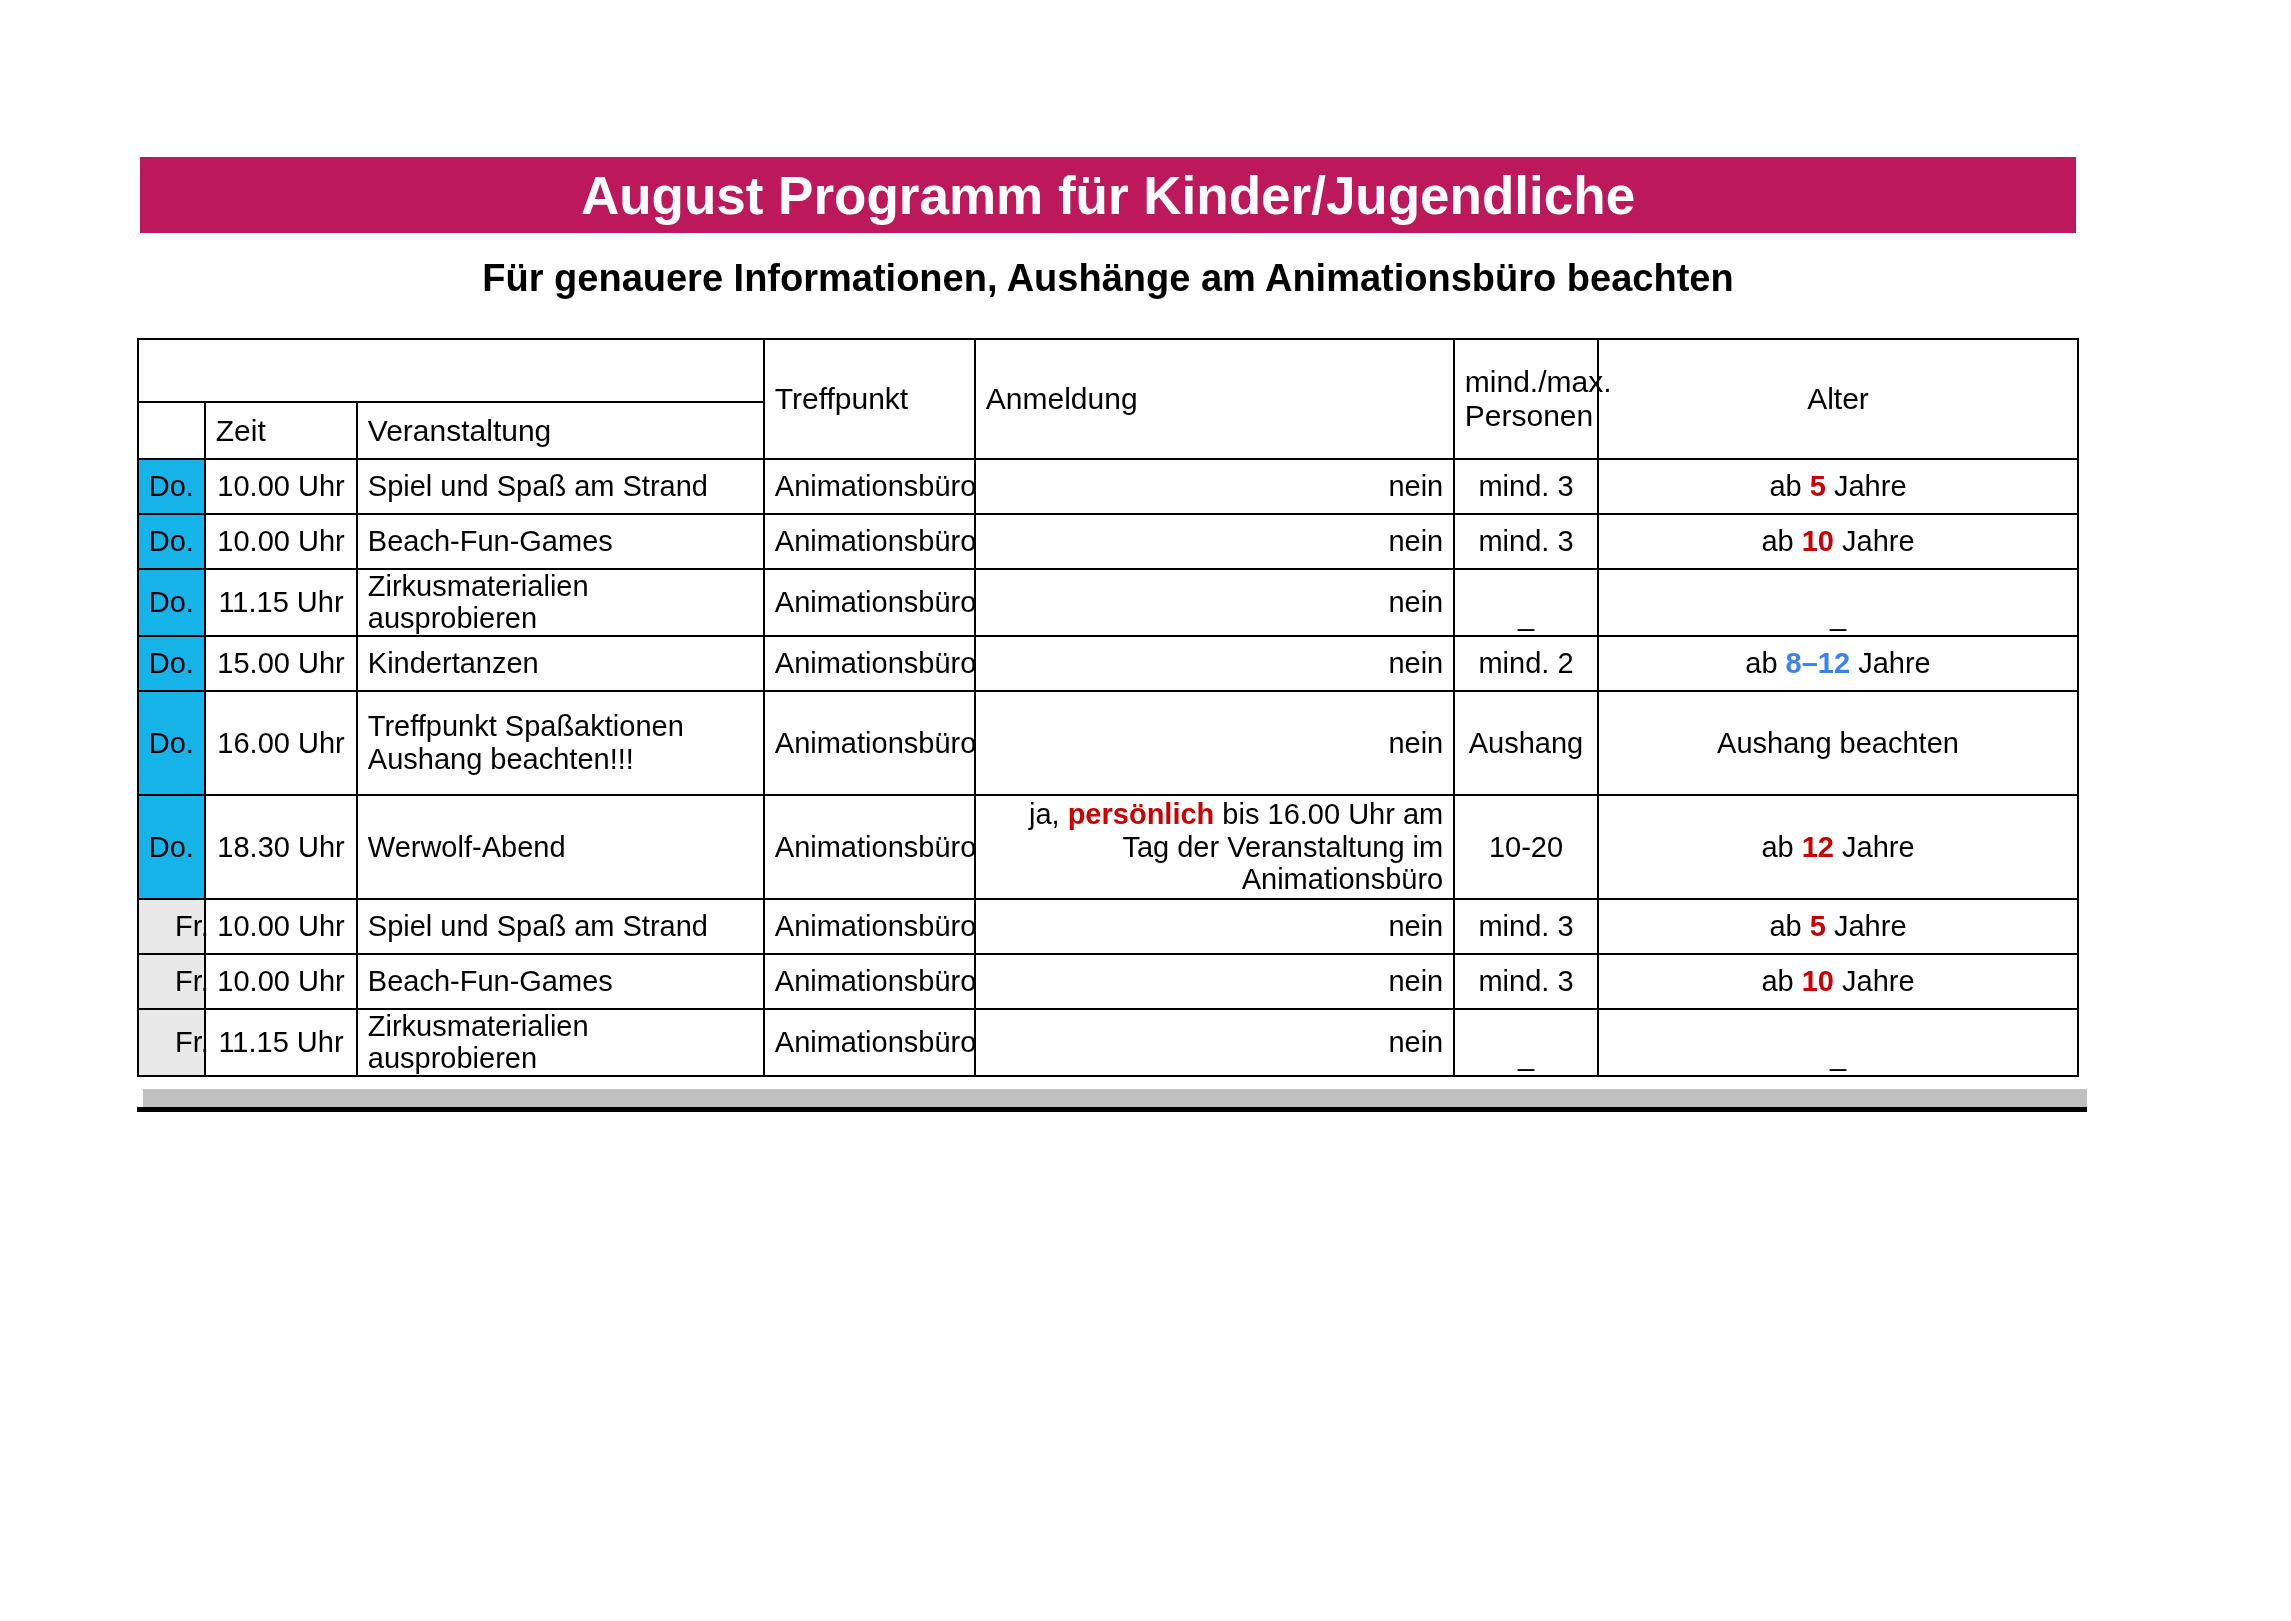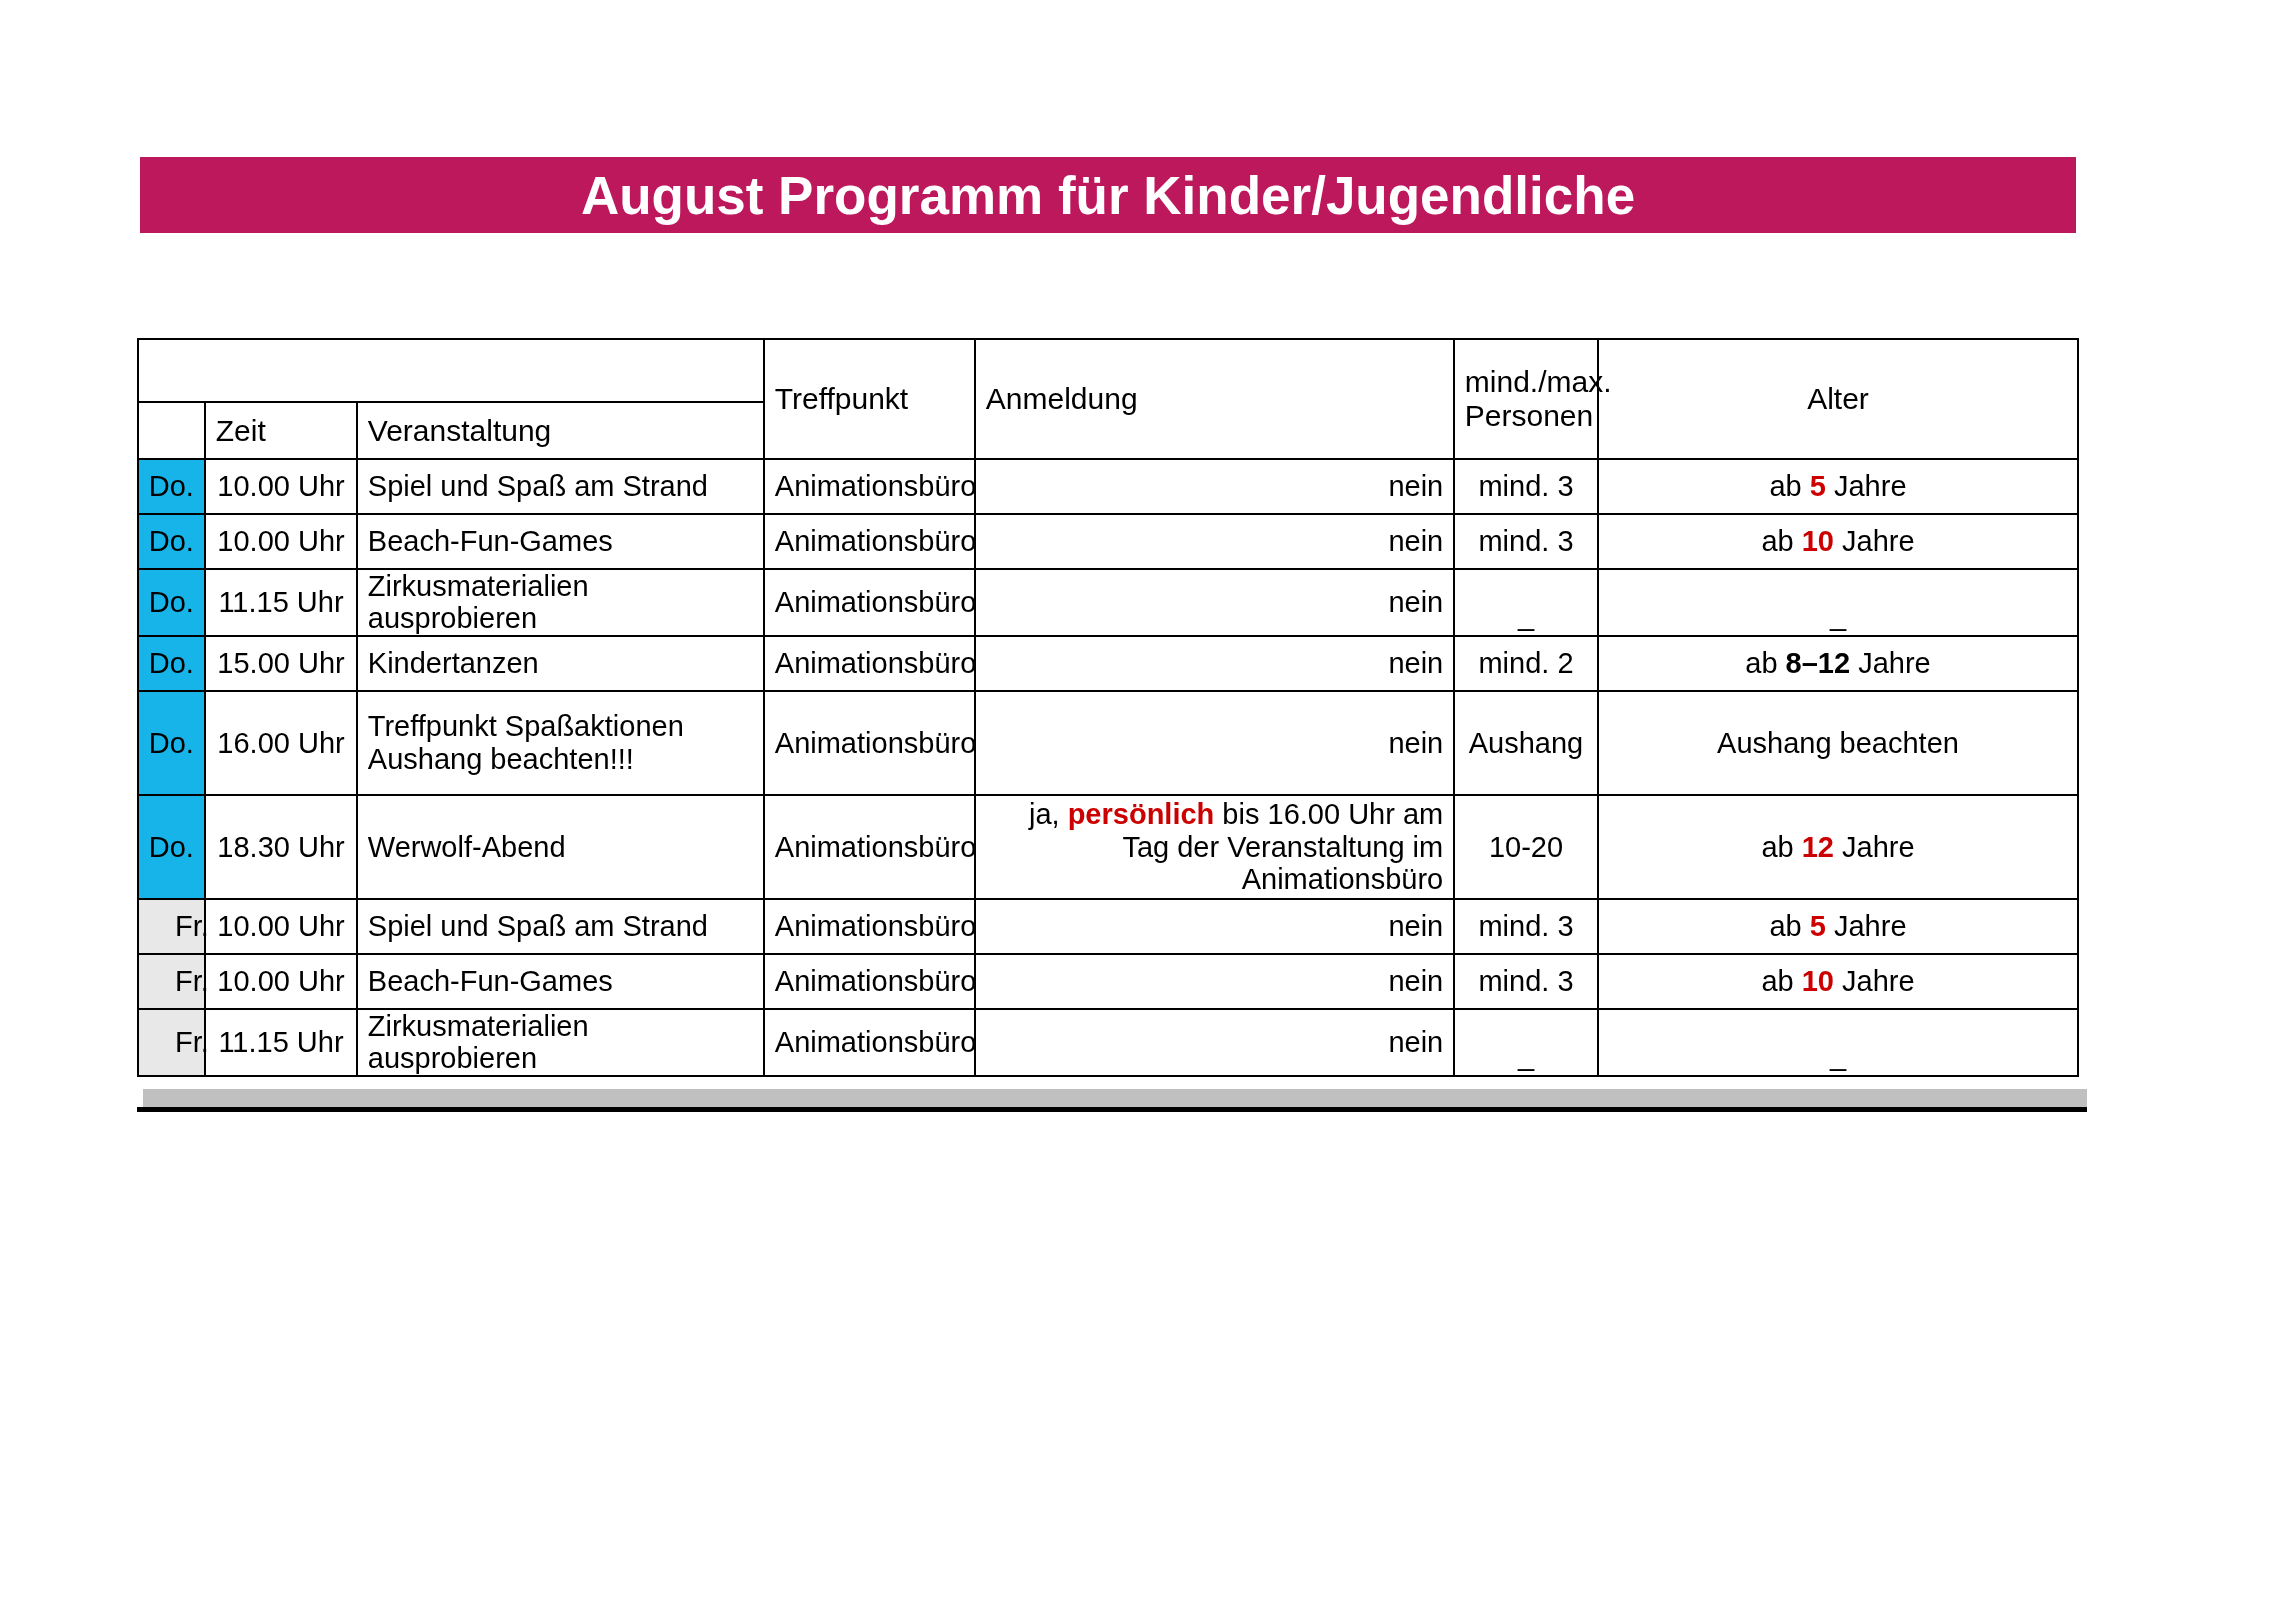--- a/index.html
+++ b/index.html
@@ -175,20 +175,21 @@
 </style>
 </head>
 <body>
 
 <div class="page">
 
   <div class="title-banner">
     <span class="title-text">August Programm für Kinder/Jugendliche</span>
   </div>
 
+  <div class="subtitle">Für genauere Informationen, Aushänge am Animationsbüro beachten</div>
 
   <div class="table-wrap">
     <table class="schedule">
       <colgroup>
         <col class="c-day">
         <col class="c-time">
         <col class="c-event">
         <col class="c-meet">
         <col class="c-anm">
         <col class="c-pers">
@@ -244,21 +245,21 @@
               <span class="dash-cell">_</span>
             </td>
           </tr>
           <tr class="row-std">
             <td class="day do" style="background: rgb(23, 180, 233);">Do.</td>
             <td class="time">15.00 Uhr</td>
             <td class="event">Kindertanzen</td>
             <td class="meet">Animationsbüro</td>
             <td class="anm">nein</td>
             <td class="pers">mind. 2</td>
-            <td class="alter">ab <em class="hi" style="color: #000000;">8–12</em> Jahre</td>
+            <td class="alter">ab <em class="hi" style="color: #3b82f6;">8–12</em> Jahre</td>
           </tr>
           <tr class="row-tall">
             <td class="day do" style="background: rgb(23, 180, 233);">Do.</td>
             <td class="time">16.00 Uhr</td>
             <td class="event">
               <span class="two-line">Treffpunkt Spaßaktionen</span>
               <span class="two-line">Aushang beachten!!!</span>
             </td>
             <td class="meet">Animationsbüro</td>
             <td class="anm">nein</td>

